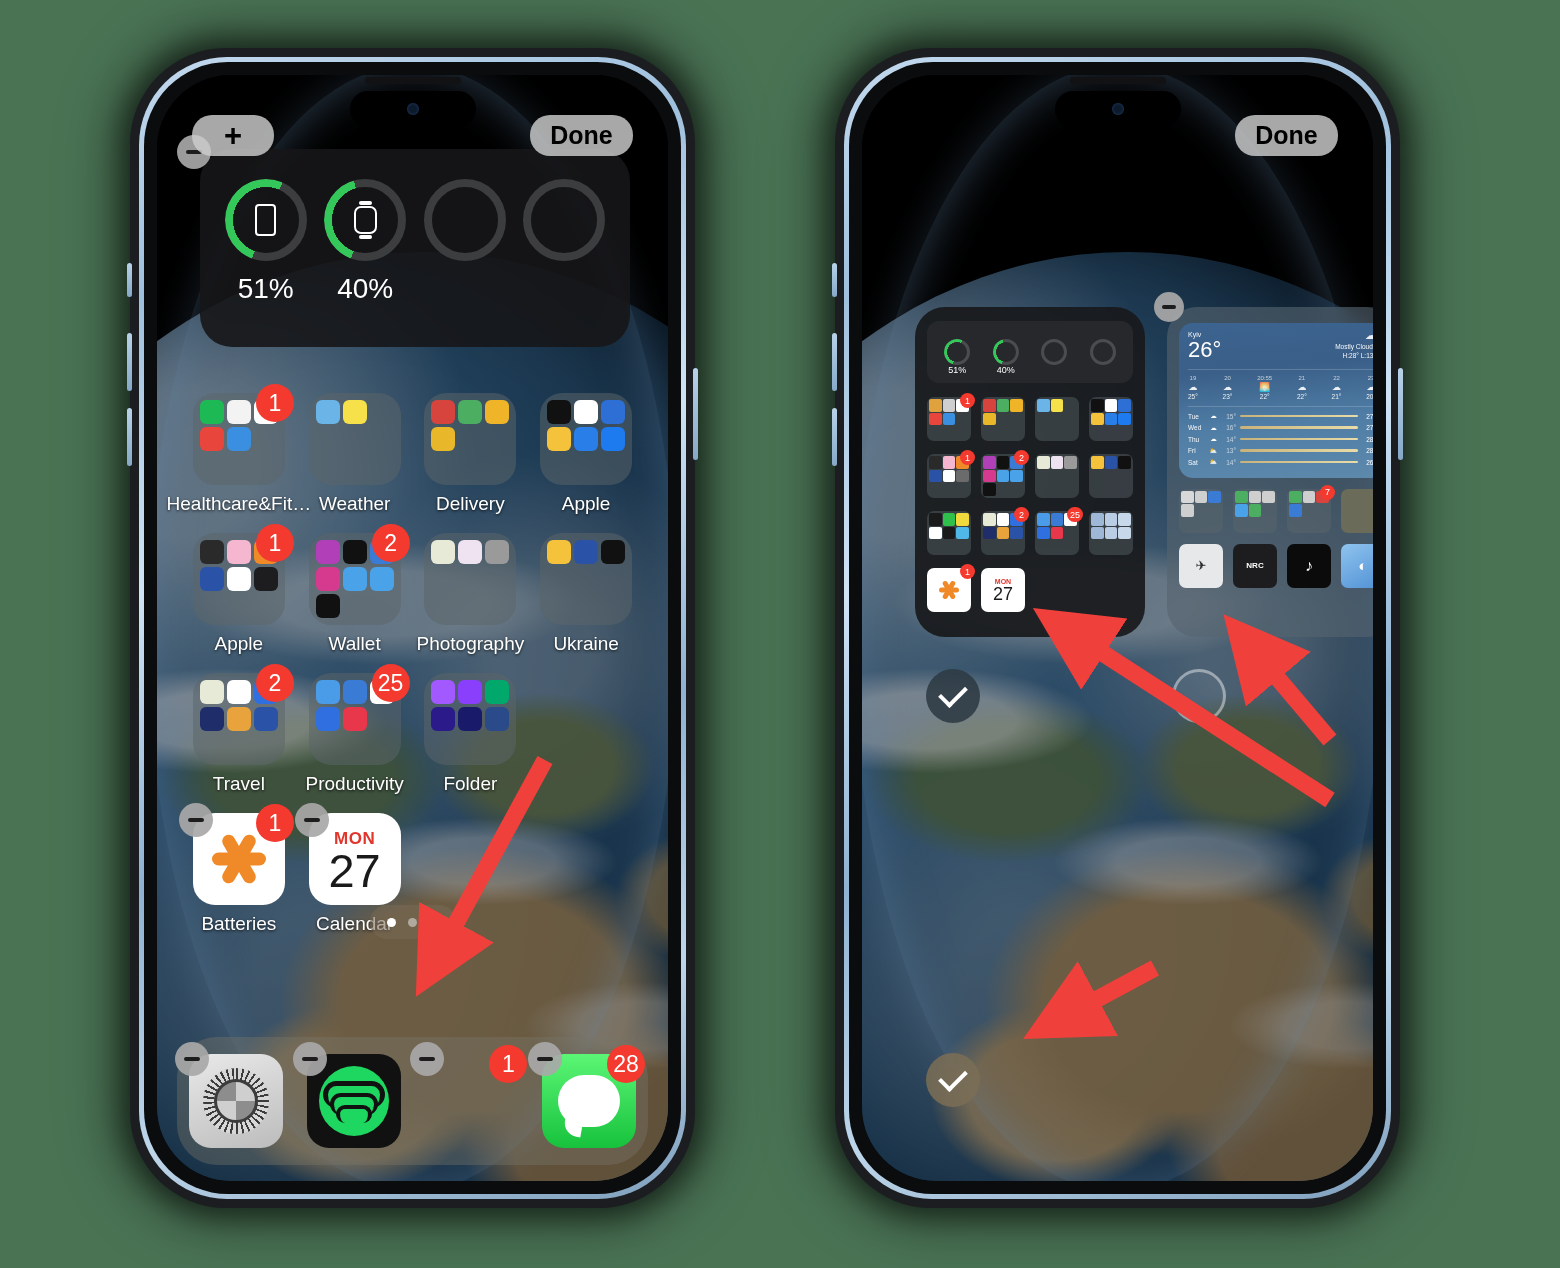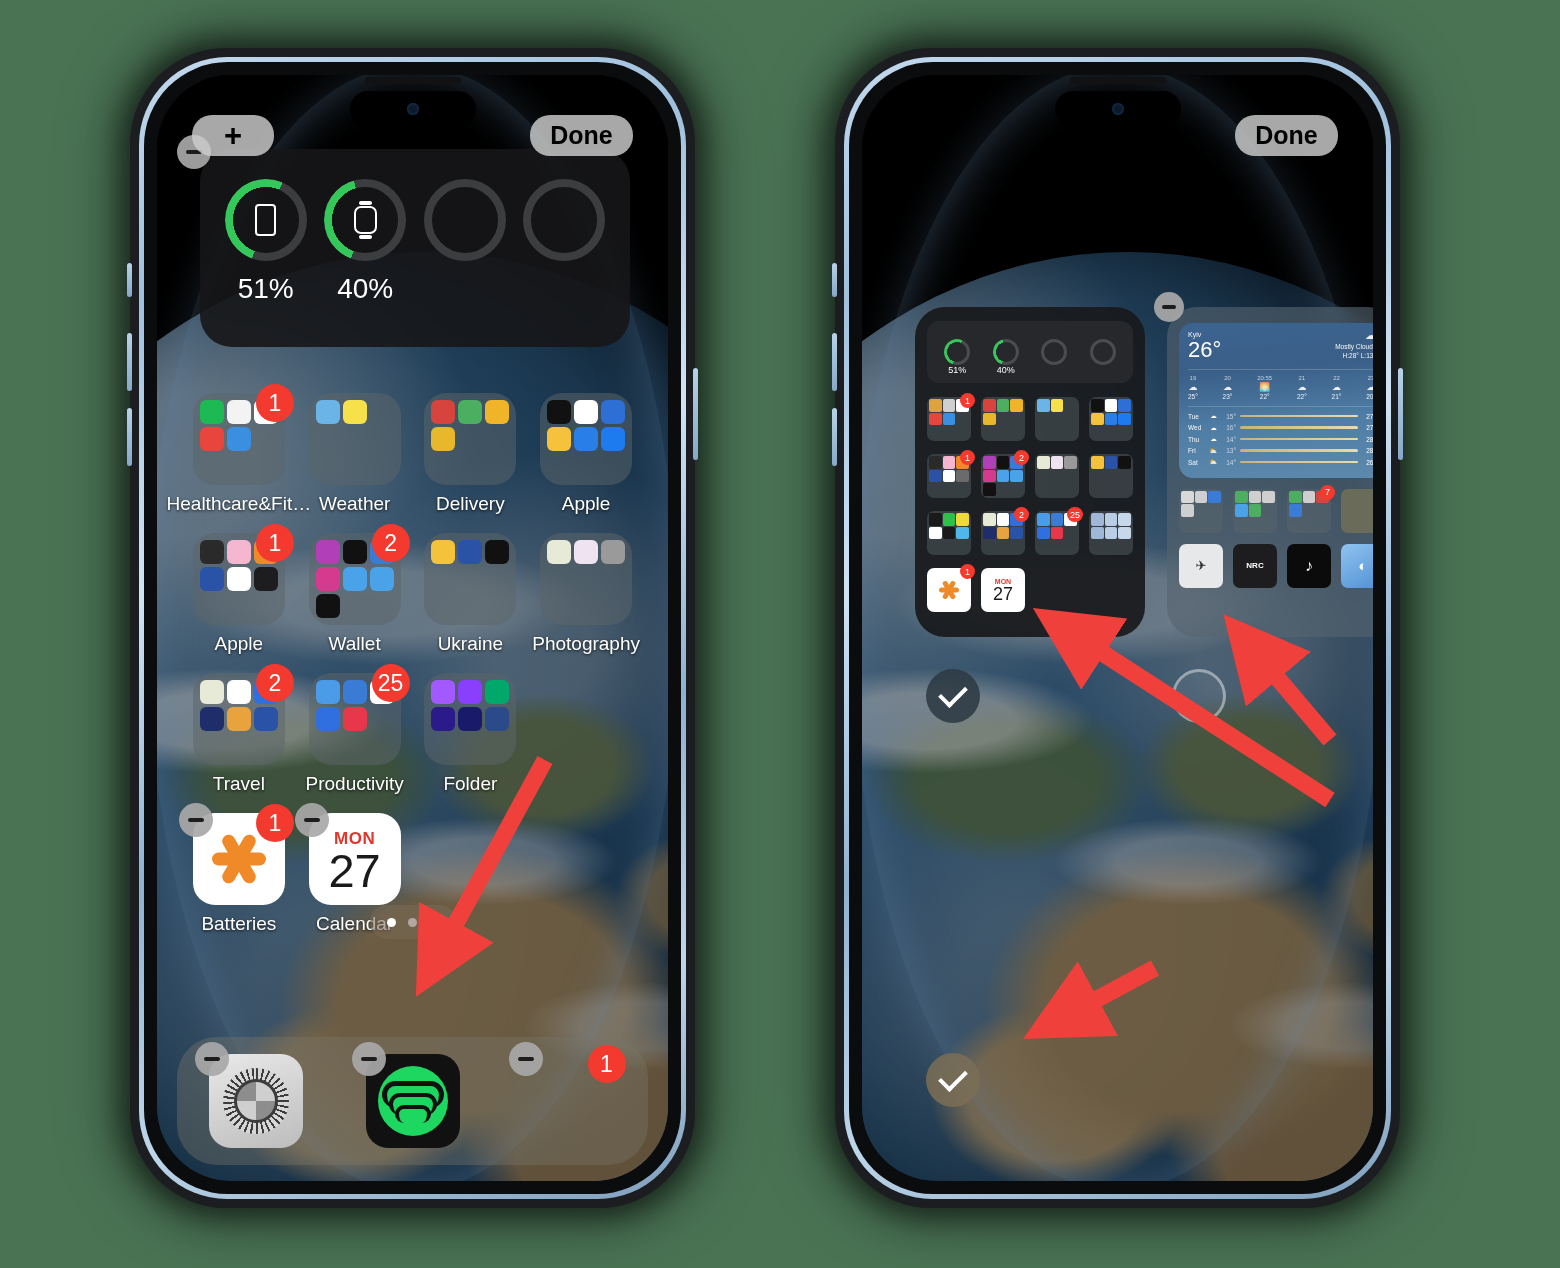--- a/index.html
+++ b/index.html
@@ -441,48 +441,48 @@
                       <div class="mini" style="background: transparent;"></div>
                       <div class="mini" style="background: transparent;"></div>
                     </div>
                     <div class="badge">2</div>
                   </div>
                   <div class="lbl">Wallet</div>
                 </div>
                 <div class="cell">
                   <div class="iconwrap">
                     <div class="folder">
+                      <div class="mini" style="background: rgb(232, 234, 216);"></div>
+                      <div class="mini" style="background: rgb(239, 227, 241);"></div>
+                      <div class="mini" style="background: rgb(154, 154, 154);"></div>
+                      <div class="mini" style="background: transparent;"></div>
+                      <div class="mini" style="background: transparent;"></div>
+                      <div class="mini" style="background: transparent;"></div>
+                      <div class="mini" style="background: transparent;"></div>
+                      <div class="mini" style="background: transparent;"></div>
+                      <div class="mini" style="background: transparent;"></div>
+                    </div>
+                  </div>
+                  <div class="lbl">Photography</div>
+                </div>
+                <div class="cell">
+                  <div class="iconwrap">
+                    <div class="folder">
                       <div class="mini" style="background: rgb(245, 194, 60);"></div>
                       <div class="mini" style="background: rgb(42, 83, 168);"></div>
                       <div class="mini" style="background: rgb(17, 17, 17);"></div>
                       <div class="mini" style="background: transparent;"></div>
                       <div class="mini" style="background: transparent;"></div>
                       <div class="mini" style="background: transparent;"></div>
                       <div class="mini" style="background: transparent;"></div>
                       <div class="mini" style="background: transparent;"></div>
                       <div class="mini" style="background: transparent;"></div>
                     </div>
                   </div>
                   <div class="lbl">Ukraine</div>
-                </div>
-                <div class="cell">
-                  <div class="iconwrap">
-                    <div class="folder">
-                      <div class="mini" style="background: rgb(232, 234, 216);"></div>
-                      <div class="mini" style="background: rgb(239, 227, 241);"></div>
-                      <div class="mini" style="background: rgb(154, 154, 154);"></div>
-                      <div class="mini" style="background: transparent;"></div>
-                      <div class="mini" style="background: transparent;"></div>
-                      <div class="mini" style="background: transparent;"></div>
-                      <div class="mini" style="background: transparent;"></div>
-                      <div class="mini" style="background: transparent;"></div>
-                      <div class="mini" style="background: transparent;"></div>
-                    </div>
-                  </div>
-                  <div class="lbl">Photography</div>
                 </div>
               </div>
               <div class="grid-row">
                 <div class="cell">
                   <div class="iconwrap">
                     <div class="folder">
                       <div class="mini" style="background: rgb(232, 234, 216);"></div>
                       <div class="mini" style="background: rgb(255, 255, 255);"></div>
                       <div class="mini" style="background: rgb(47, 111, 224);"></div>
                       <div class="mini" style="background: rgb(31, 45, 107);"></div>
@@ -580,20 +580,27 @@
                     <i></i>
                     <i></i>
                     <i></i>
                   </div>
                 </div>
               </div>
               <div class="dockitem">
                 <div class="minus" style="left: -14px; top: -12px; z-index: 6;"></div>
                 <div class="dockart slack"></div>
                 <div class="badge">1</div>
+              </div>
+              <div class="dockitem">
+                <div class="minus" style="left: -14px; top: -12px; z-index: 6;"></div>
+                <div class="dockart messages">
+                  <div class="bubble"></div>
+                </div>
+                <div class="badge">28</div>
               </div>
             </div>
 
         </div>
       </div>
     </div>
   </div>
 
   <div class="phone right">
     <div class="btn-side btn-mute"></div>

